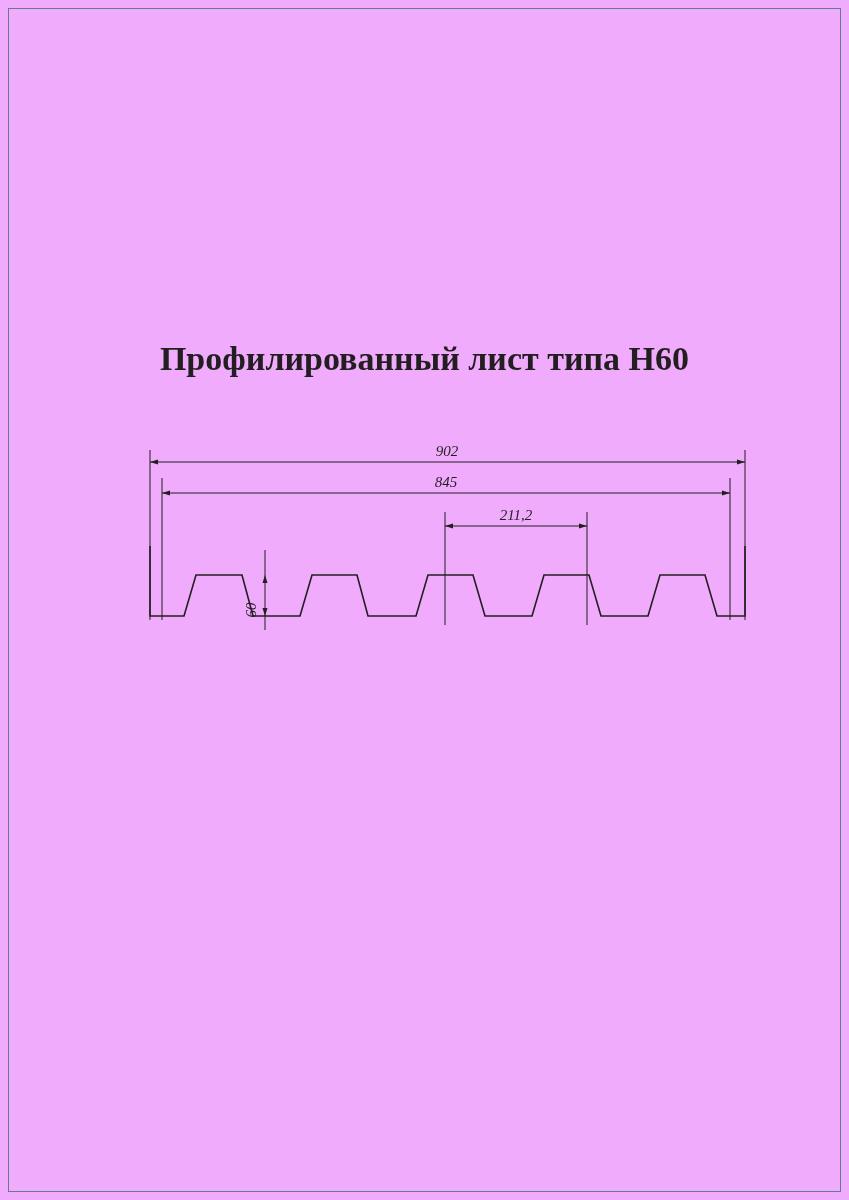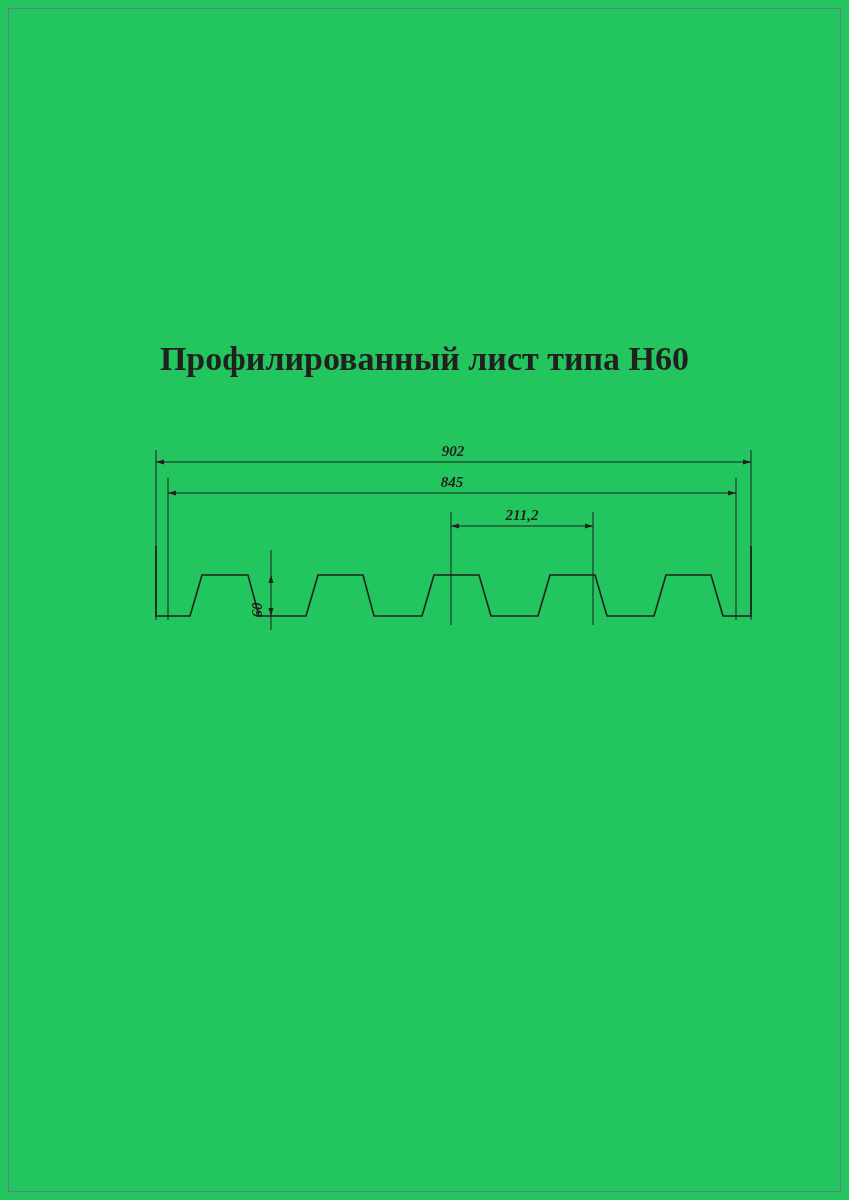--- a/index.html
+++ b/index.html
@@ -7,21 +7,21 @@
     padding: 0;
     background: #ffffff;
   }
   body {
     font-family: "Liberation Serif", serif;
   }
   .page {
     position: relative;
     width: 849px;
     height: 1200px;
-    background: #22c55e;
+    background: #f0abfc;
     box-sizing: border-box;
     overflow: hidden;
   }
   .page-border {
     position: absolute;
     left: 8px;
     top: 8px;
     width: 833px;
     height: 1184px;
     border: 1px solid #5f7d8c;
@@ -35,25 +35,24 @@
     width: 849px;
     text-align: center;
     font-family: "Liberation Serif", serif;
     font-size: 34px;
     font-weight: bold;
     color: #231f20;
     letter-spacing: 0px;
   }
   .drawing {
     position: absolute;
-    left: 106px;
+    left: 100px;
     top: 430px;
     width: 680px;
     height: 260px;
-    font-weight: bold;
   }
   .drawing svg {
     display: block;
   }
   .dim-label {
     font-family: "Liberation Serif", serif;
     font-style: italic;
     font-size: 15px;
     fill: #231f20;
   }

